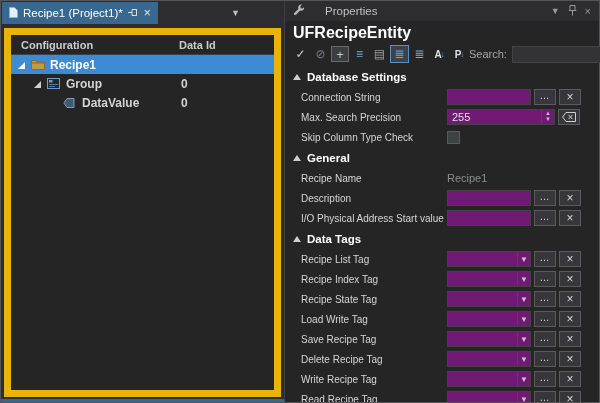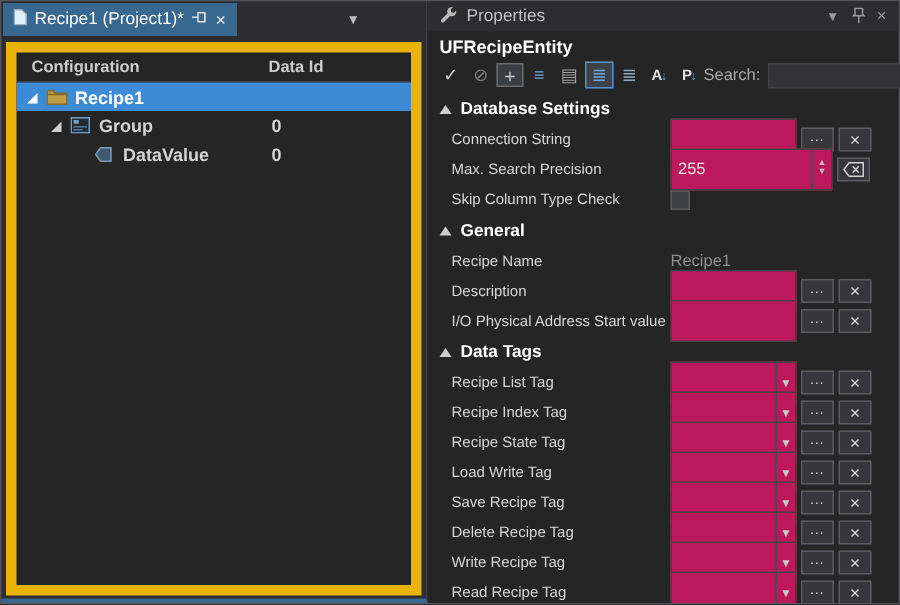--- a/index.html
+++ b/index.html
@@ -29,25 +29,25 @@
   .tree-row.selected{ background:var(--accent); color:#ffffff;}
   .expander{ width:11px; height:11px; flex:none; position:relative; color:#d0d0d0;}
   .tree-row.selected .expander{ color:#ffffff;}
   .expander.expanded::after{ content:''; position:absolute; right:1px; bottom:1px;
              border-left:7px solid transparent; border-bottom:7px solid currentColor;}
   .tree-icon{ width:14px; flex:none; display:flex; align-items:center;}
   .tree-order{ position:absolute; left:170px;}
 
   
   .right-pane{ flex:1; min-width:0; display:flex; flex-direction:column; background:#252526;}
-  .props-header{ height:20px; flex:none; display:flex; align-items:center; gap:6px;
+  .props-header{ height:20px; flex:none; display:flex; align-items:center; gap:20px;
                  padding:0 8px; background:#2d2d30; color:#c0c0c0; font-size:11.5px;}
   .hdr-icons{ margin-left:auto; display:flex; align-items:center; gap:8px; color:#9a9a9a;}
   .hdr-icons span{ font-size:9px; cursor:default;}
-  .entity-name{ flex:none; padding:3px 8px 1px 8px; font-weight:bold; font-size:12px; color:#ffffff;}
+  .entity-name{ flex:none; padding:3px 8px 1px 8px; font-weight:bold; font-size:16px; color:#ffffff;}
   .props-toolbar{ flex:none; display:flex; align-items:center; padding:2px 6px 3px 6px;}
   .tb-icons{ display:flex; align-items:center; gap:1px;}
   .tb-btn{ width:19px; height:18px; display:flex; align-items:center; justify-content:center;
            font-size:12px; color:#c8c8c8; border:1px solid transparent; cursor:default;}
   .tb-btn.boxed{ background:#3a3d41; border-color:#6b6b6b; width:18px; height:16px; font-size:13px;}
   .tb-btn.active{ background:#3d4148; border-color:#5a8fc8;}
   .tb-letter{ font-size:10px; font-weight:bold; color:#e0e0e0;}
   .tb-arrow{ font-size:8px; color:#6fa8dc; margin-left:-1px;}
   [data-name="apply-icon"]{ color:#cfcfcf;}
   [data-name="cancel-icon"]{ color:#7d7d7d;}
@@ -61,21 +61,21 @@
 
   .props-body{ flex:1; overflow:hidden;}
   .sec-header{ display:flex; align-items:center; gap:6px; height:20px; padding:0 8px; margin-top:1px;}
   .sec-arrow{ width:0; height:0; border-left:4px solid transparent; border-right:4px solid transparent;
               border-bottom:6px solid #cfcfcf;}
   .sec-title{ font-weight:bold; font-size:11.5px; color:#ffffff;}
   .prop-row{ display:flex; align-items:center; height:20px; padding:0 14px 0 16px;}
   .prop-label{ width:146px; flex:none; font-size:10px; color:#d6d6d6;
                white-space:nowrap; overflow:hidden;}
   .prop-ctrl{ display:flex; align-items:center;}
-  .value-box{ width:84px; height:28px; background:#be185d; border:1px solid #434346;
+  .value-box{ width:84px; height:16px; background:#701a75; border:1px solid #434346;
               display:flex; align-items:center; padding-left:4px; color:#e0e0e0; font-size:11px;}
   .value-box.spinner{ width:108px; padding-left:4px;}
   .vb-val{ flex:1;}
   .spin-col{ width:13px; align-self:stretch; border-left:1px solid #4a4a4e; display:flex;
              flex-direction:column; align-items:center; justify-content:center; line-height:5px;}
   .spin-col span{ font-size:6px; color:#c0c0c0; height:6px;}
   .dd-arrow{ margin-left:auto; width:13px; align-self:stretch; display:flex; align-items:center;
              justify-content:center; font-size:8px; color:#c8c8c8; border-left:1px solid #4a4a4e;}
   .mini-btn{ width:22px; height:16px; margin-left:3px; background:#37373b; border:1px solid #5b5b5f;
              color:#d8d8d8; display:flex; align-items:center; justify-content:center;

